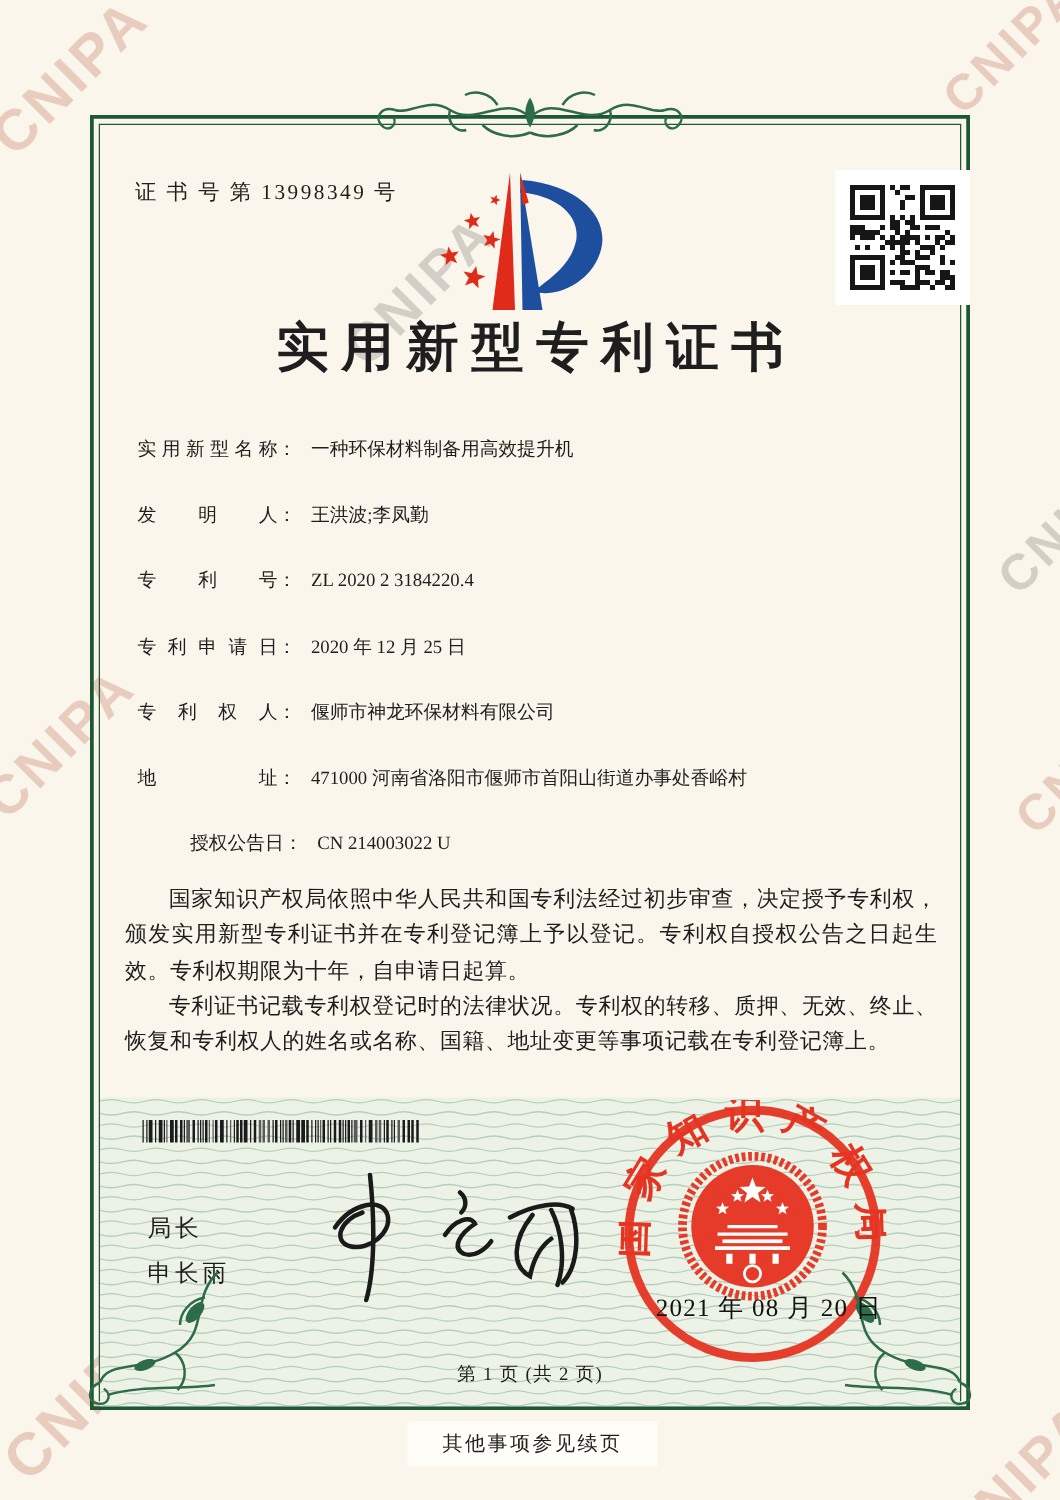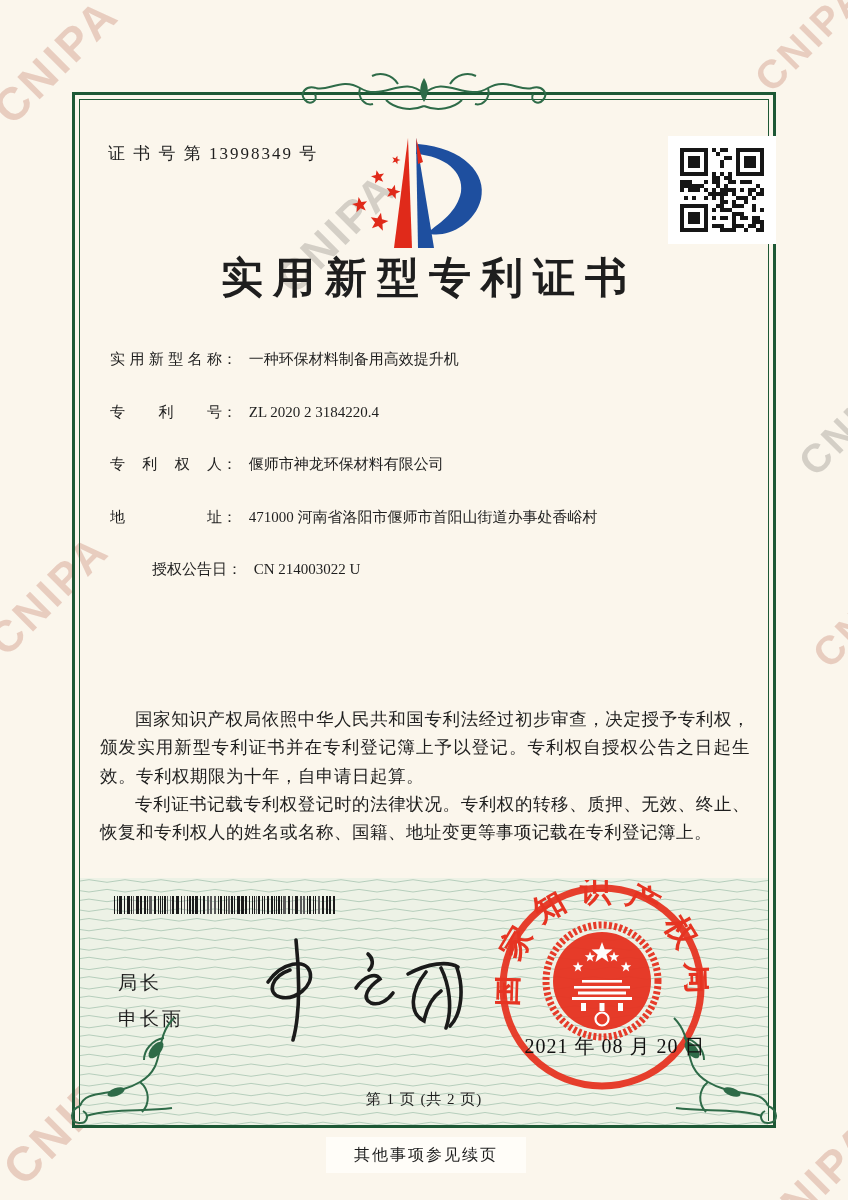--- a/index.html
+++ b/index.html
@@ -308,22 +308,30 @@
   </div>
 
   <div class="abs title">实用新型专利证书</div>
 
   <div class="abs fields">
     <div class="field-row">
       <span class="flabel"><span class="ltext">实用新型名称</span><span>：</span></span>
       <span class="fvalue">一种环保材料制备用高效提升机</span>
     </div>
     <div class="field-row">
+      <span class="flabel"><span class="ltext">发明人</span><span>：</span></span>
+      <span class="fvalue">王洪波;李凤勤</span>
+    </div>
+    <div class="field-row">
       <span class="flabel"><span class="ltext">专利号</span><span>：</span></span>
       <span class="fvalue">ZL 2020 2 3184220.4</span>
+    </div>
+    <div class="field-row">
+      <span class="flabel"><span class="ltext">专利申请日</span><span>：</span></span>
+      <span class="fvalue">2020 年 12 月 25 日</span>
     </div>
     <div class="field-row">
       <span class="flabel"><span class="ltext">专利权人</span><span>：</span></span>
       <span class="fvalue">偃师市神龙环保材料有限公司</span>
     </div>
     <div class="field-row">
       <span class="flabel"><span class="ltext">地址</span><span>：</span></span>
       <span class="fvalue">471000 河南省洛阳市偃师市首阳山街道办事处香峪村</span>
     </div>
     <div class="field-row row-double">

